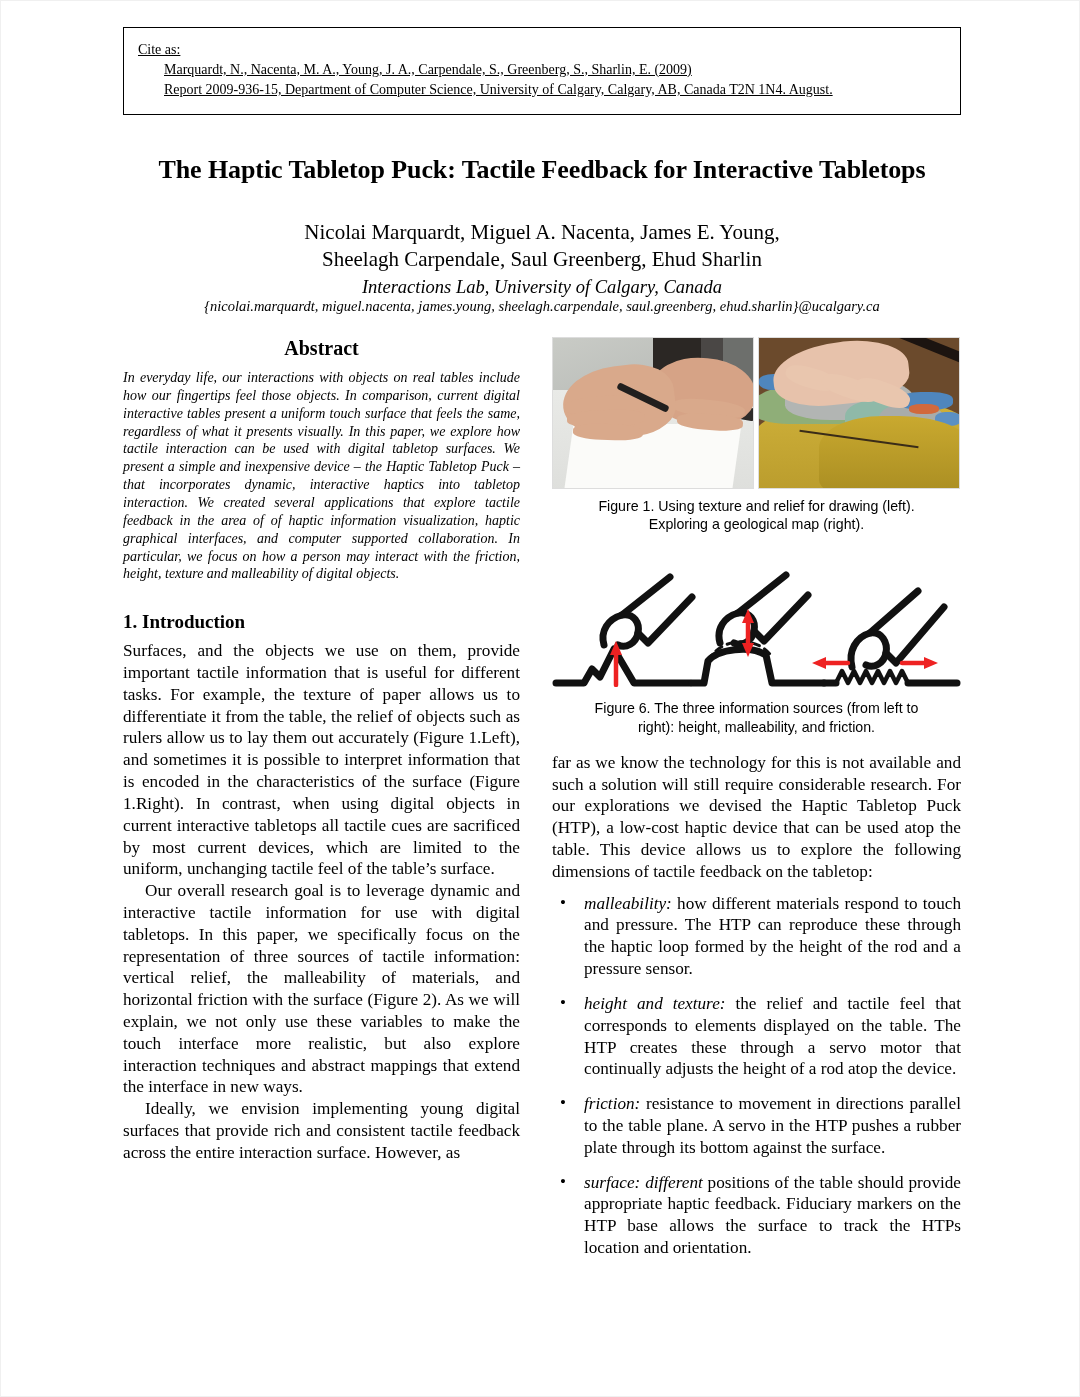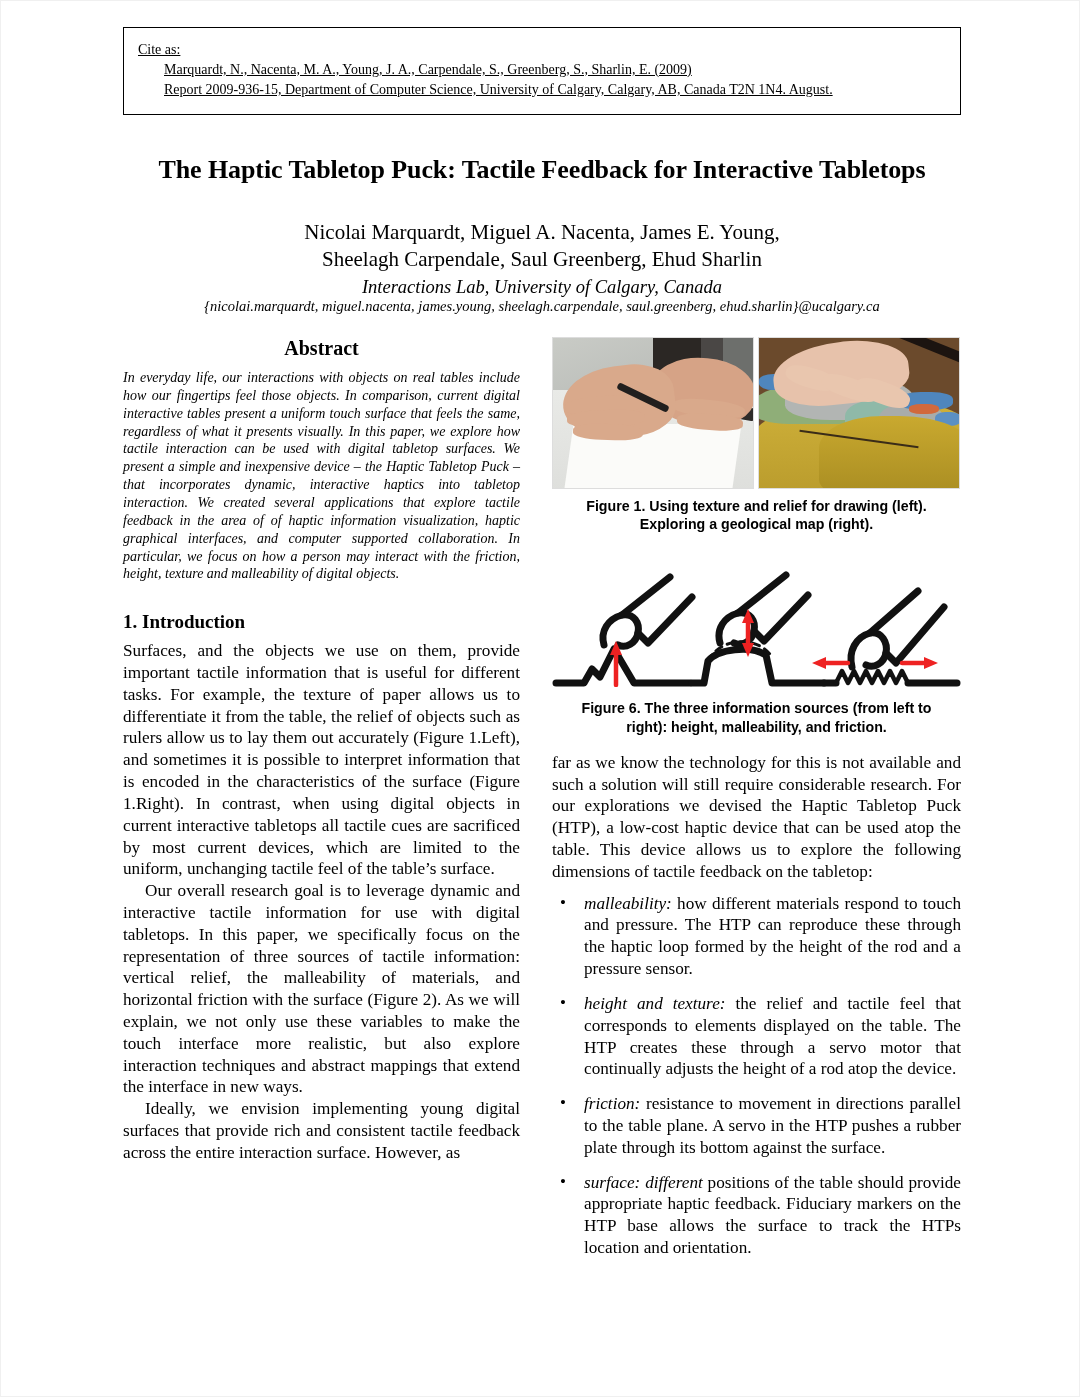--- a/index.html
+++ b/index.html
@@ -118,21 +118,21 @@
   .photo {
     width: 202px;
     height: 152px;
     position: relative;
     overflow: hidden;
     border: 1px solid #ddd;
     box-sizing: border-box;
   }
   .caption {
     font-family: "Liberation Sans", sans-serif;
-    font-weight: bold;
+    font-weight: normal;
     font-size: 14.2px;
     line-height: 1.28;
     text-align: center;
     margin-top: 8px;
   }
 
   
   .p1-bg { position:absolute; inset:0; background:#cfd2d2; }
   .p1-shirt { position:absolute; left:0; top:0; width:118px; height:52px;
     background:linear-gradient(160deg,#c9cbc6,#b9bcb8); }

